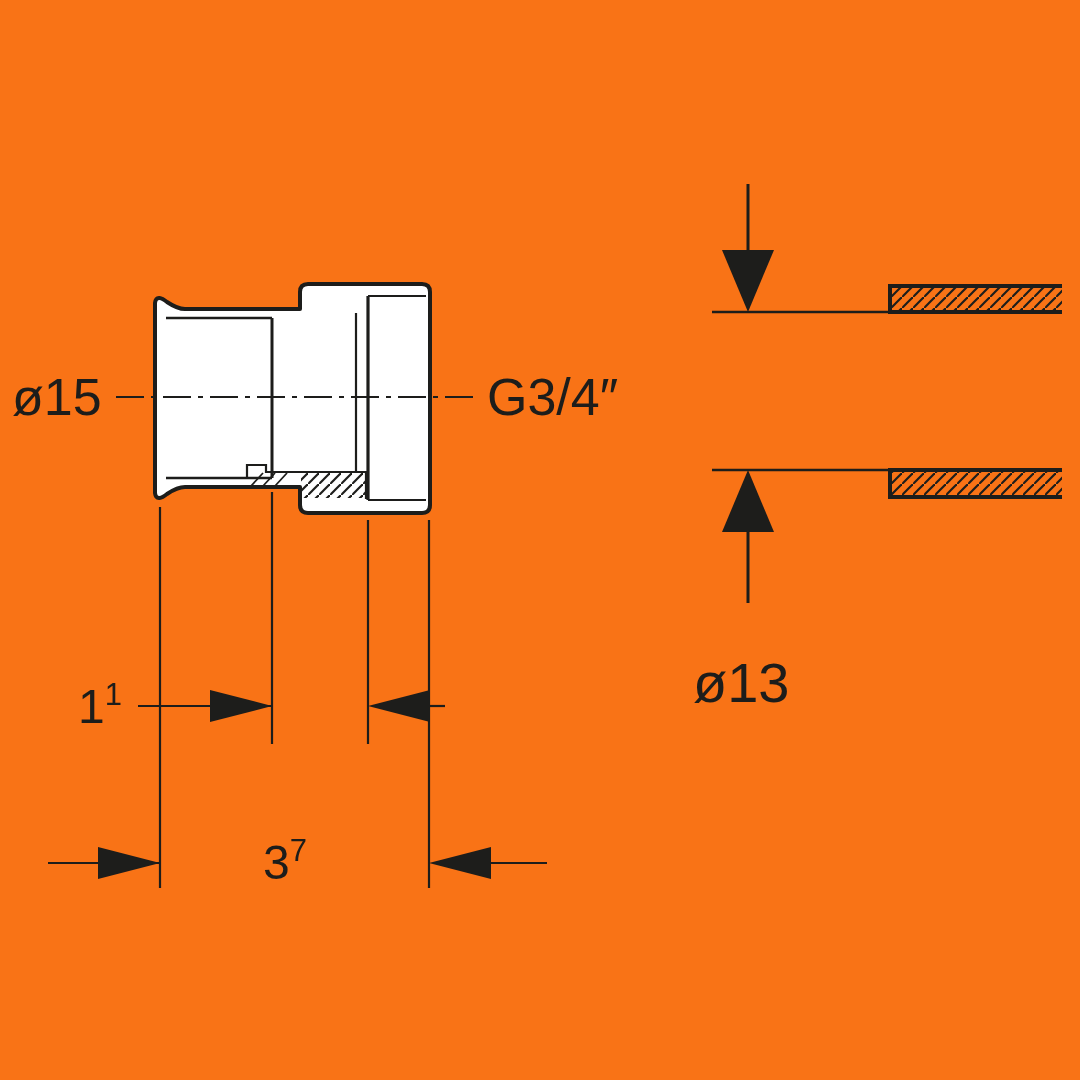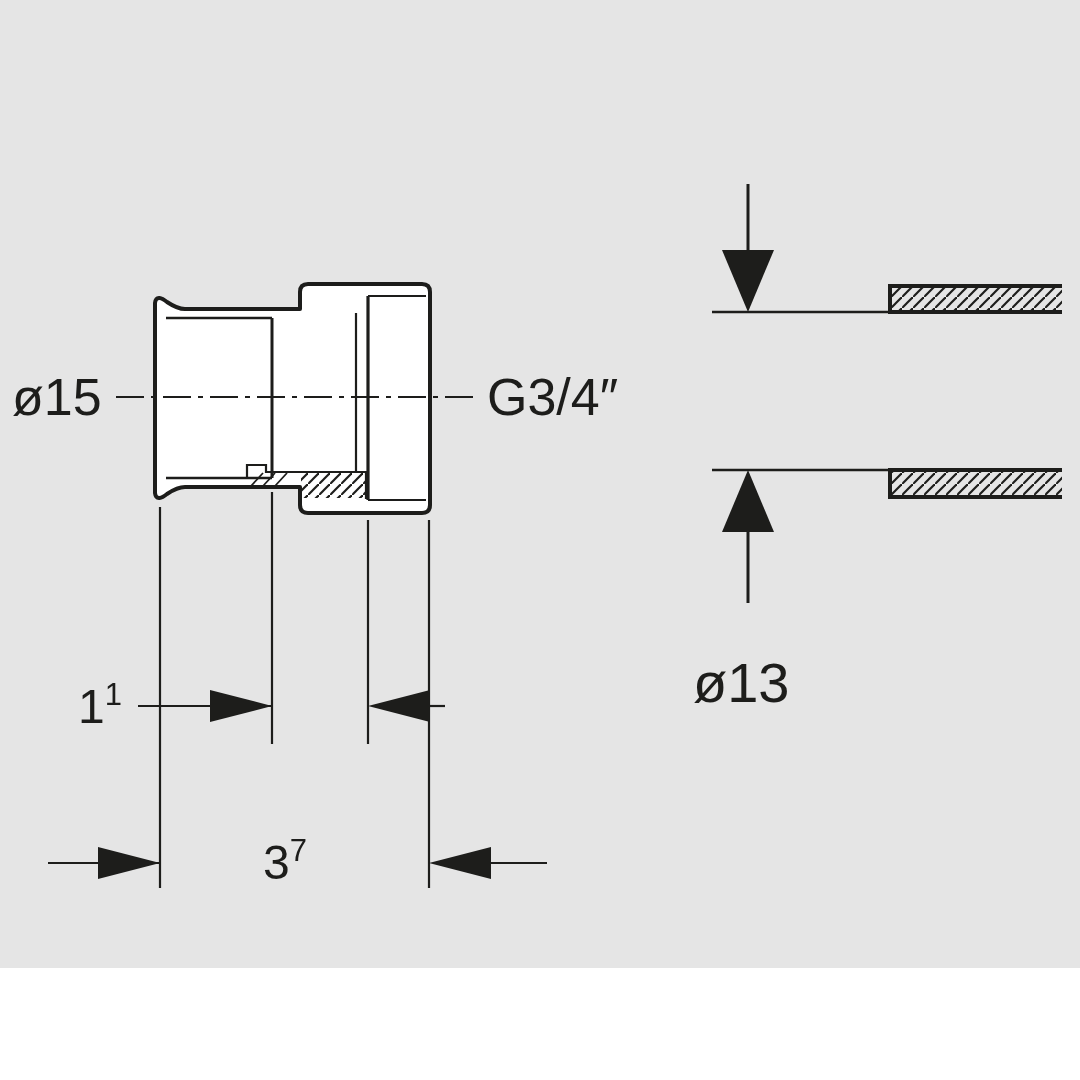--- a/index.html
+++ b/index.html
@@ -1,20 +1,20 @@
 <!DOCTYPE html>
 <html><head>
 <meta charset="utf-8">
 <style>
   html, body { margin: 0; padding: 0; background: #ffffff; }
   .canvas {
     position: relative;
     width: 1080px;
-    height: 968px;
-    background: #e5e5e5;
+    height: 1080px;
+    background: #f97316;
     overflow: hidden;
   }
   svg { display: block; }
   text {
     font-family: "Liberation Sans", "DejaVu Sans", sans-serif;
     fill: #1d1d1b;
   }
   .lbl  { font-size: 52px; }
   .lbl-lg { font-size: 56px; }
   .dim  { font-size: 48px; }

